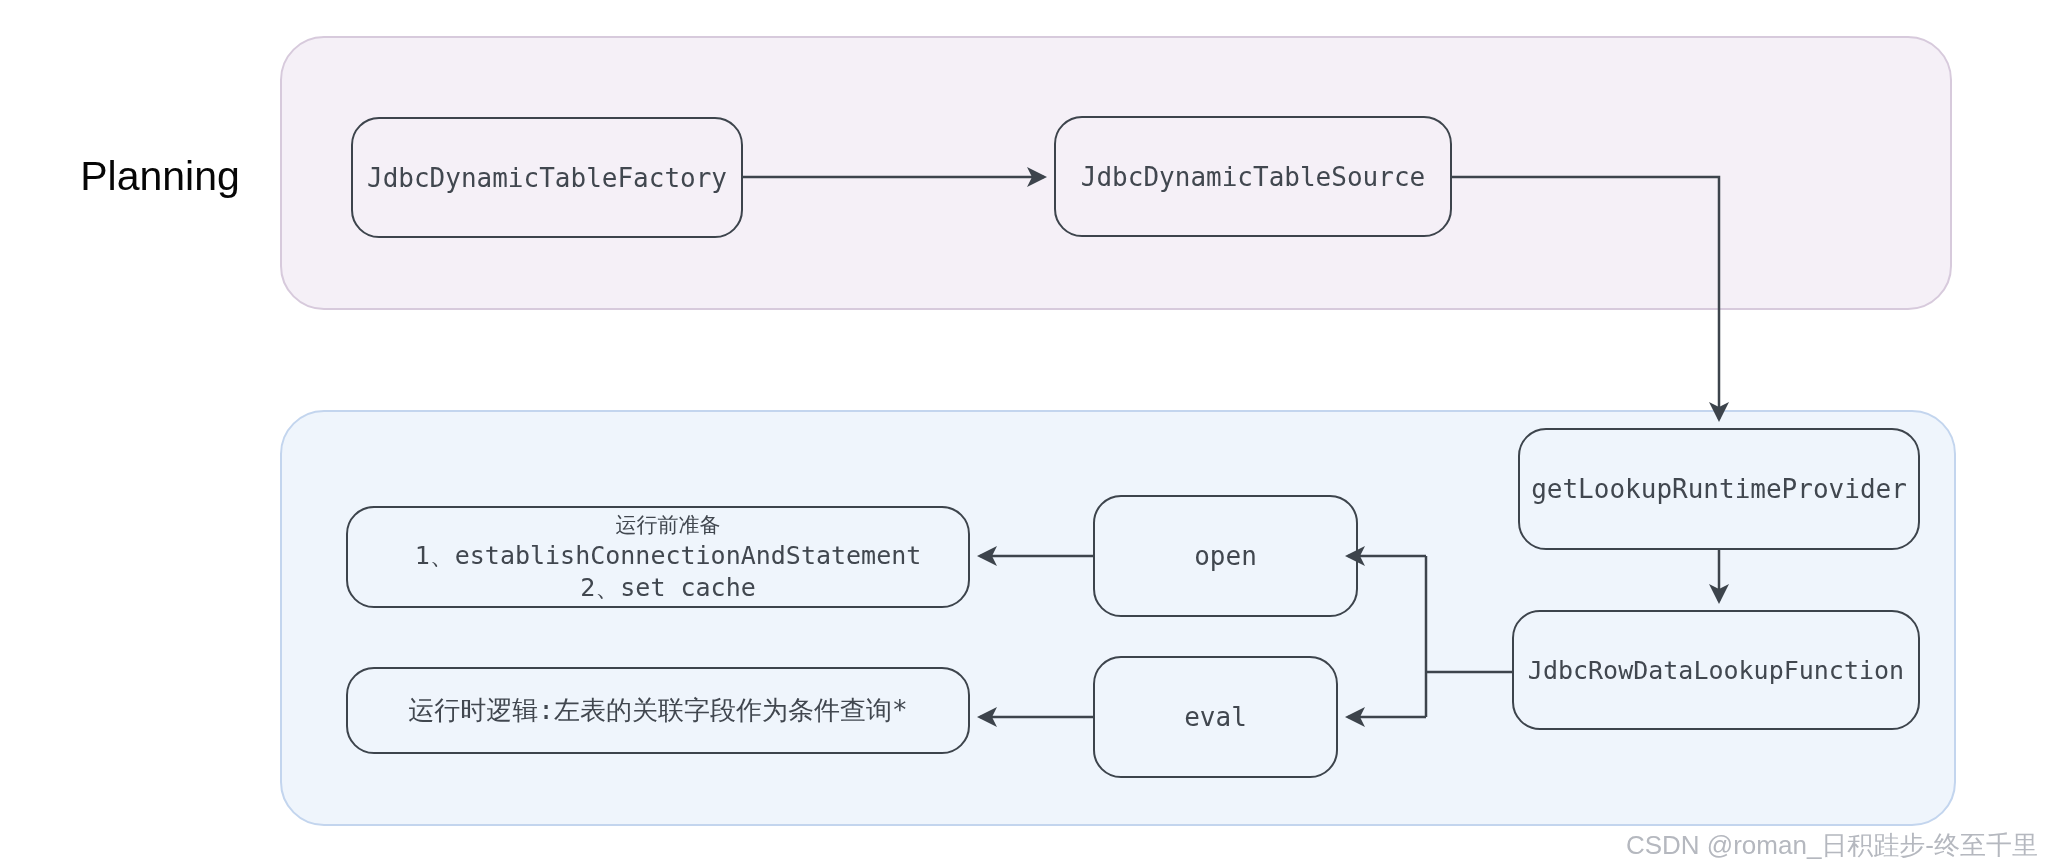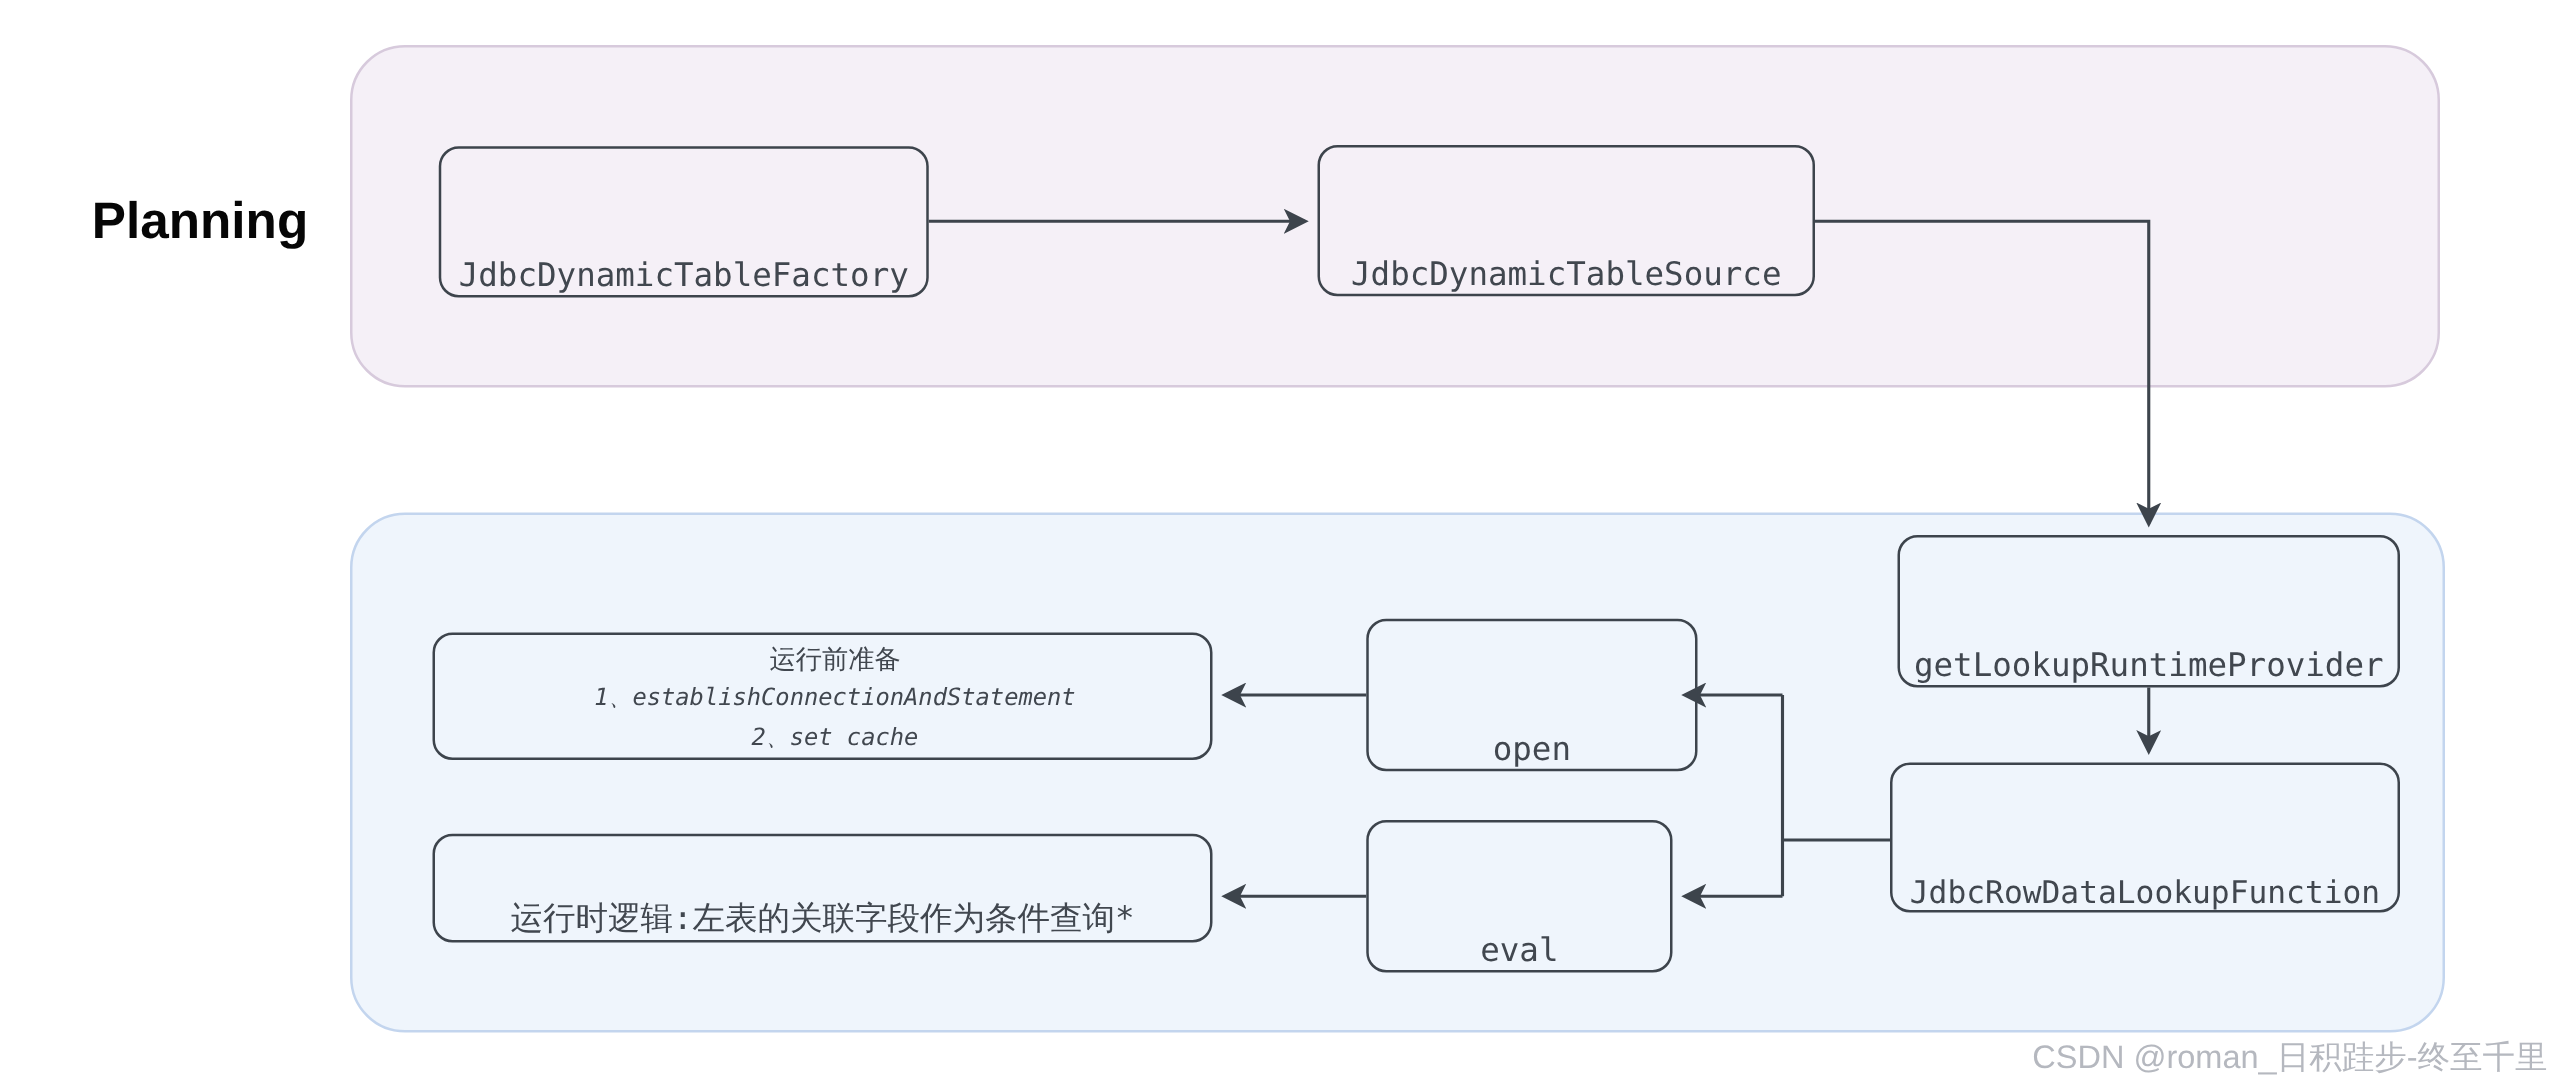--- a/index.html
+++ b/index.html
@@ -33,59 +33,59 @@
   
   .section-label {
     position: absolute;
     width: 220px;
     text-align: center;
     font-size: 41px;
     color: #060606;
     letter-spacing: 0px;
     z-index: 4;
   }
-  .section-label.planning { left: 50px; top: 153px; font-weight: bold; }
+  .section-label.planning { left: 50px; top: 153px; }
   .section-label.runtime  { left: 50px; top: 566px; }
 
   
   #edges {
     position: absolute;
     left: 0; top: 0;
     width: 2046px; height: 860px;
     z-index: 2;
   }
 
   
   .node {
     position: absolute;
     box-sizing: border-box;
     border: 2.5px solid #3d444c;
-    border-radius: 16px;
+    border-radius: 28px;
     background: transparent;
     display: flex;
     flex-direction: column;
     align-items: center;
-    justify-content: flex-end;
+    justify-content: center;
     font-family: "DejaVu Sans Mono", "Liberation Mono", monospace;
     font-size: 26px;
     color: #41474f;
     z-index: 3;
     text-align: center;
     white-space: nowrap;
   }
   .node.factory  { left: 351px;  top: 117px; width: 392px; height: 121px; }
   .node.source   { left: 1054px; top: 116px; width: 398px; height: 121px; }
   .node.provider { left: 1518px; top: 428px; width: 402px; height: 122px; }
   .node.lookup   { left: 1512px; top: 610px; width: 408px; height: 120px; font-size: 25px; }
   .node.open     { left: 1093px; top: 495px; width: 265px; height: 122px; }
   .node.eval     { left: 1093px; top: 656px; width: 245px; height: 122px; }
   .node.prepare  { left: 346px;  top: 506px; width: 624px; height: 102px; line-height: 32px; padding-left: 20px; }
   .node.logic    { left: 346px;  top: 667px; width: 624px; height: 87px; }
   .node .cjk-title { font-size: 21px; line-height: 30px; }
-  .node .list-line { font-size: 19px; line-height: 32px; font-style: italic; }
+  .node .list-line { font-size: 25px; line-height: 32px; }
 
   
   .watermark {
     position: absolute;
     right: 8px; top: 828px;
     font-size: 26px;
     color: #b5b8bf;
     z-index: 5;
   }
 </style>

